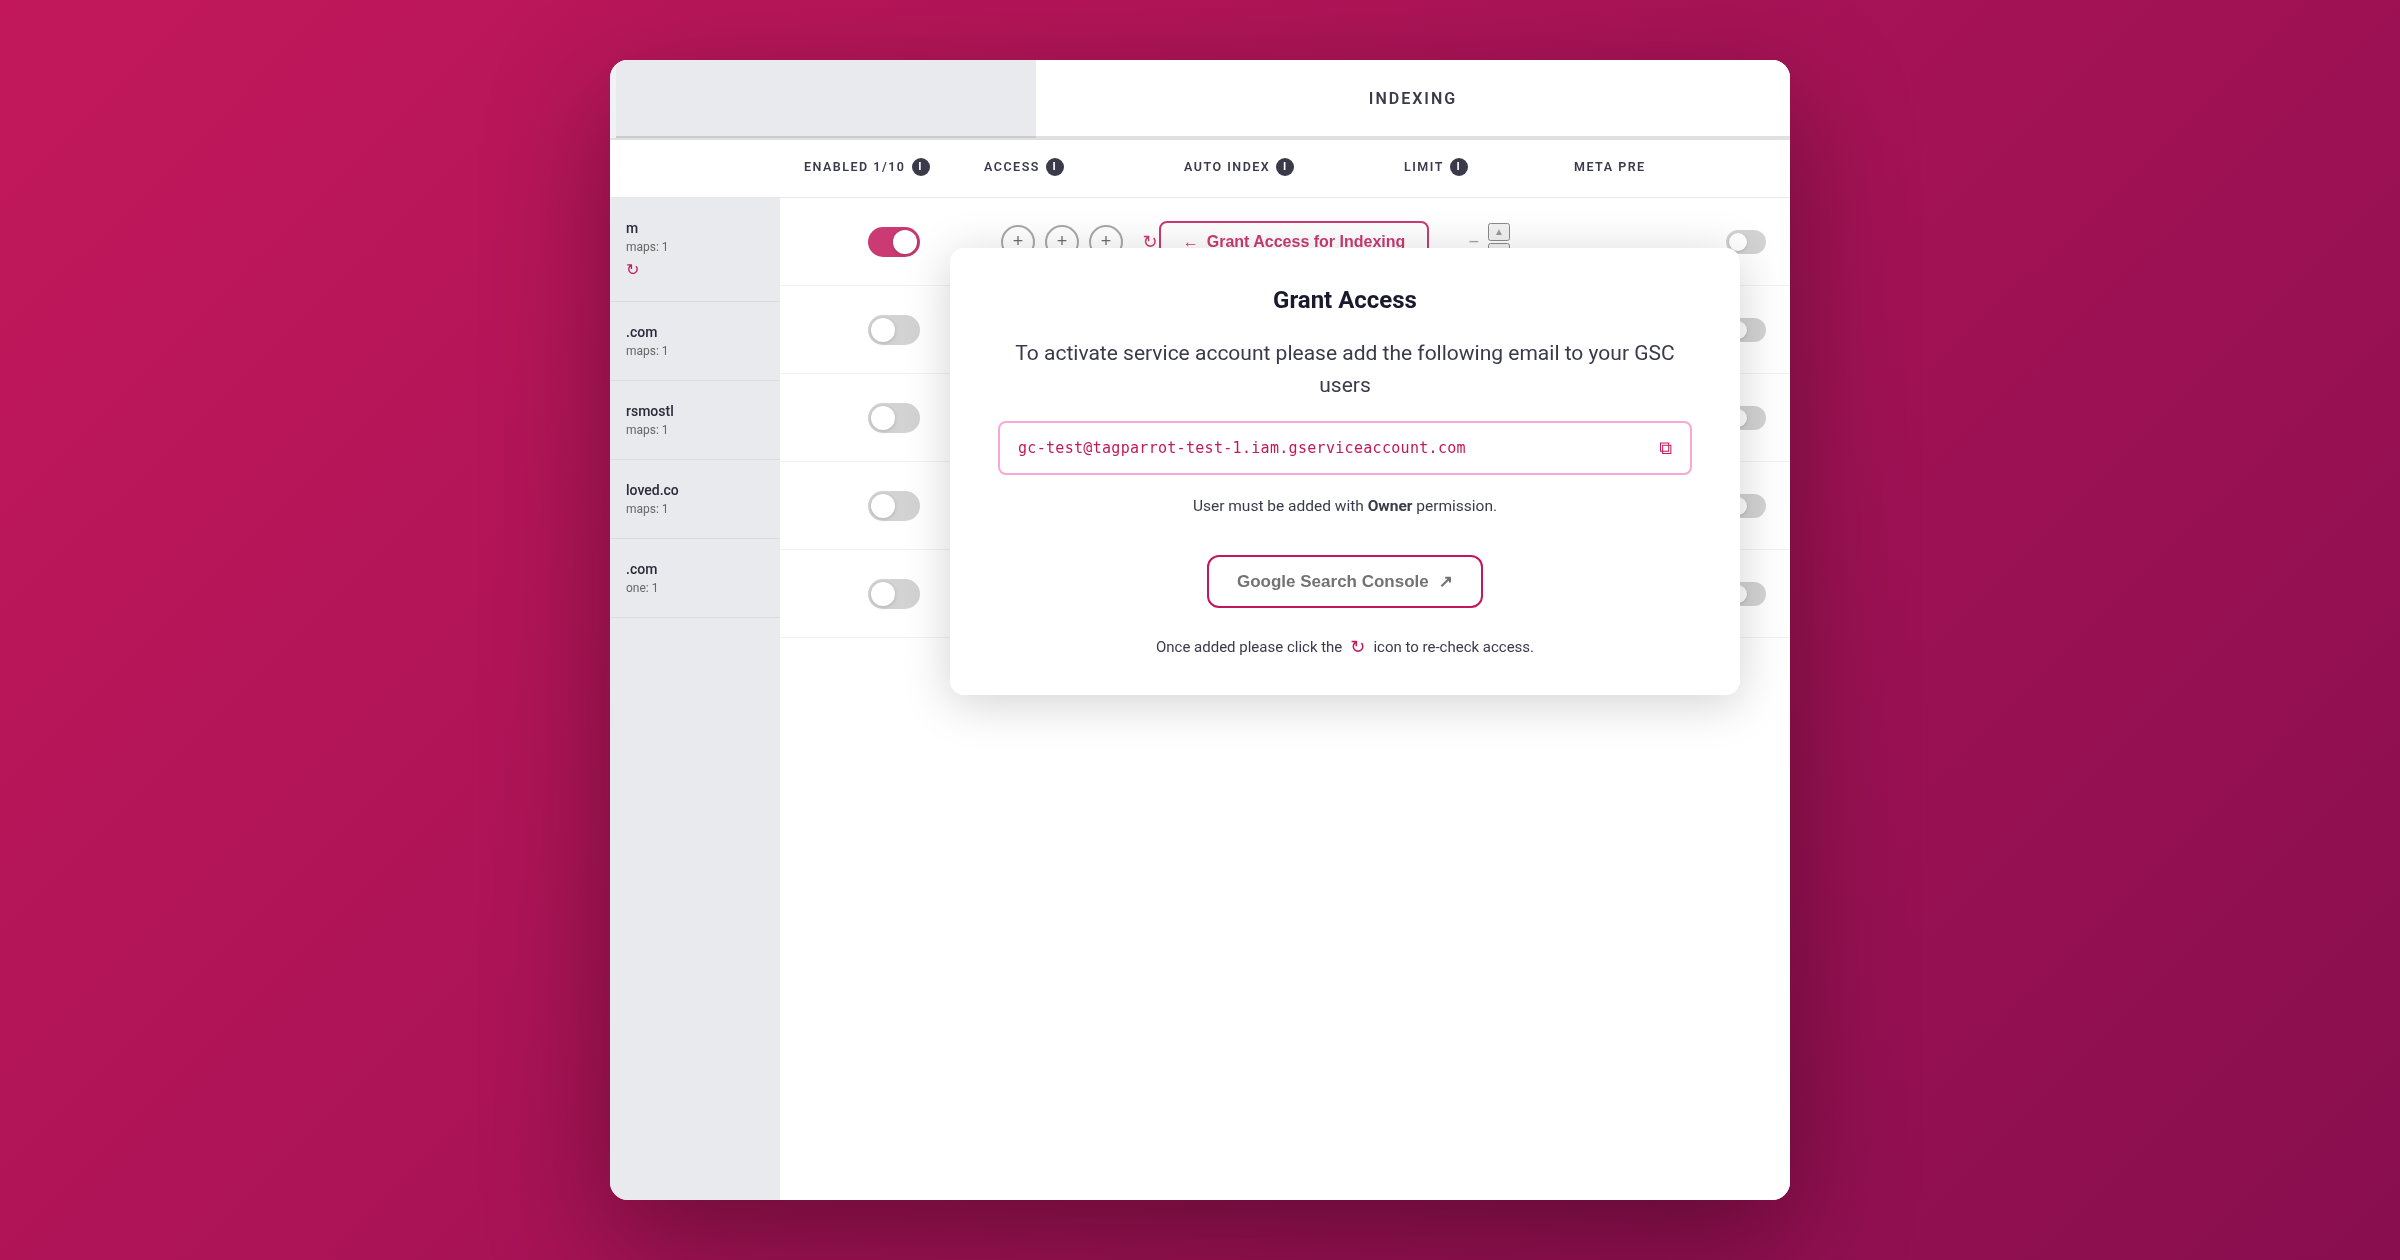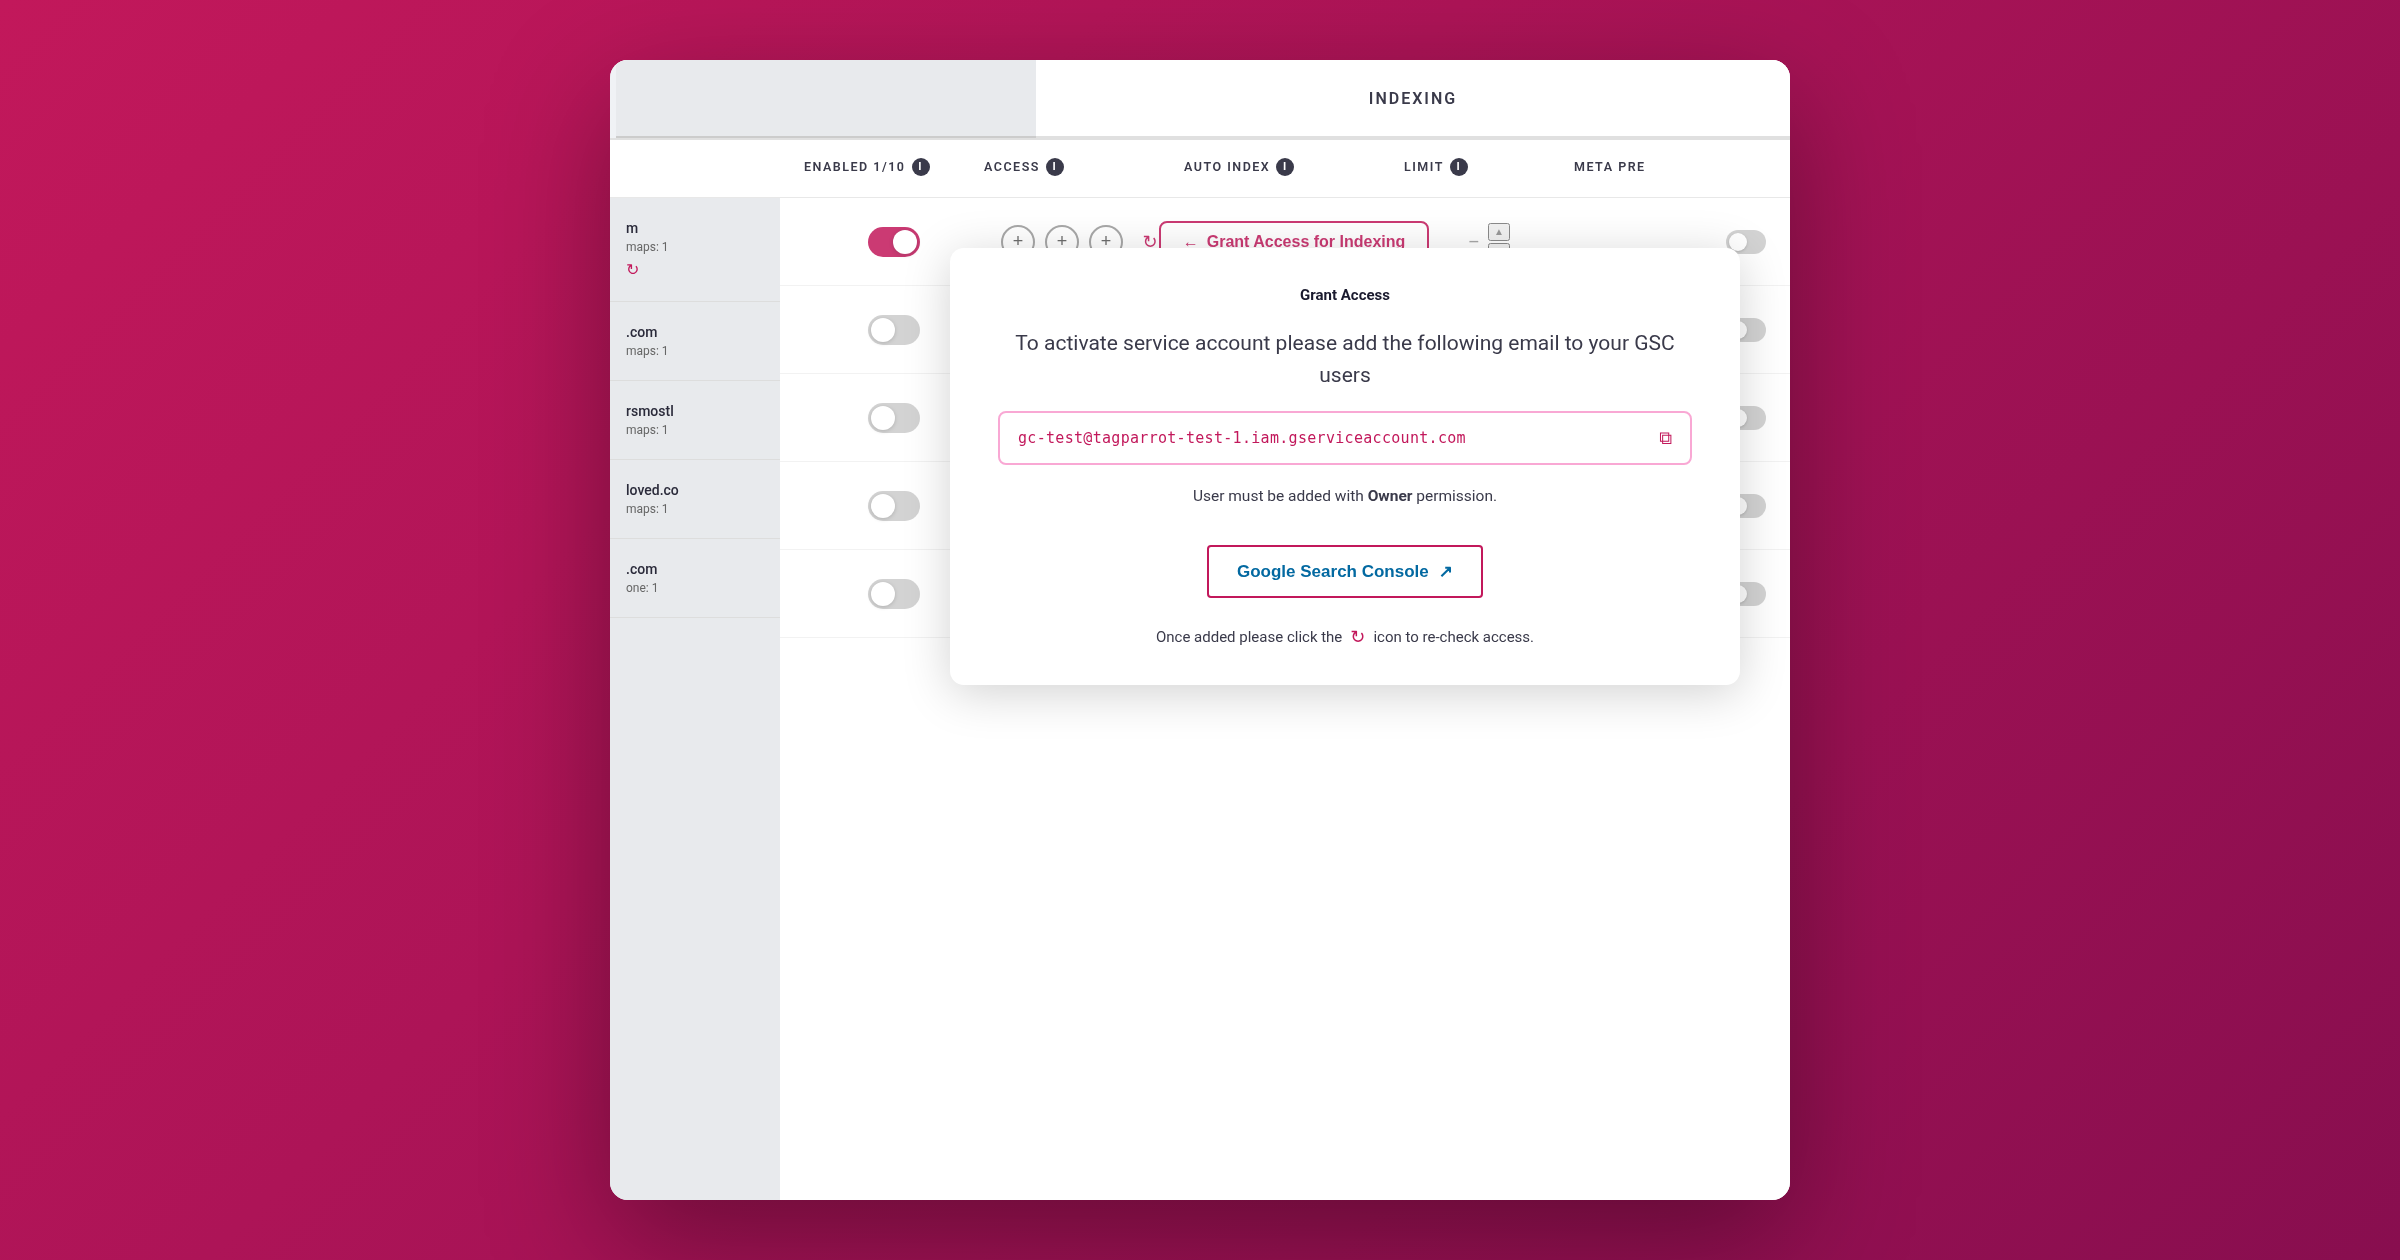--- a/index.html
+++ b/index.html
@@ -270,21 +270,21 @@
       z-index: 10;
     }
     .modal {
       background: #fff;
       border-radius: 14px;
       box-shadow: 0 8px 48px rgba(0,0,0,0.18);
       width: 790px;
       padding: 38px 48px 38px 48px;
     }
     .modal-title {
-      font-size: 15px;
+      font-size: 24px;
       font-weight: 700;
       color: #1a1a2e;
       text-align: center;
       margin-bottom: 24px;
     }
     .modal-desc {
       font-size: 21px;
       color: #3a3a4a;
       text-align: center;
       margin-bottom: 20px;
@@ -317,23 +317,23 @@
       color: #3a3a4a;
       text-align: center;
       margin-bottom: 40px;
     }
     .gsc-btn {
       display: flex;
       align-items: center;
       justify-content: center;
       gap: 10px;
       border: 2px solid #c2185b;
-      border-radius: 4px;
+      border-radius: 12px;
       padding: 14px 28px;
-      color: #0369a1;
+      color: #737373;
       font-size: 17px;
       font-weight: 600;
       background: #fff;
       cursor: pointer;
       margin: 0 auto 28px auto;
       width: fit-content;
     }
     .recheck-text {
       font-size: 15px;
       color: #3a3a4a;

